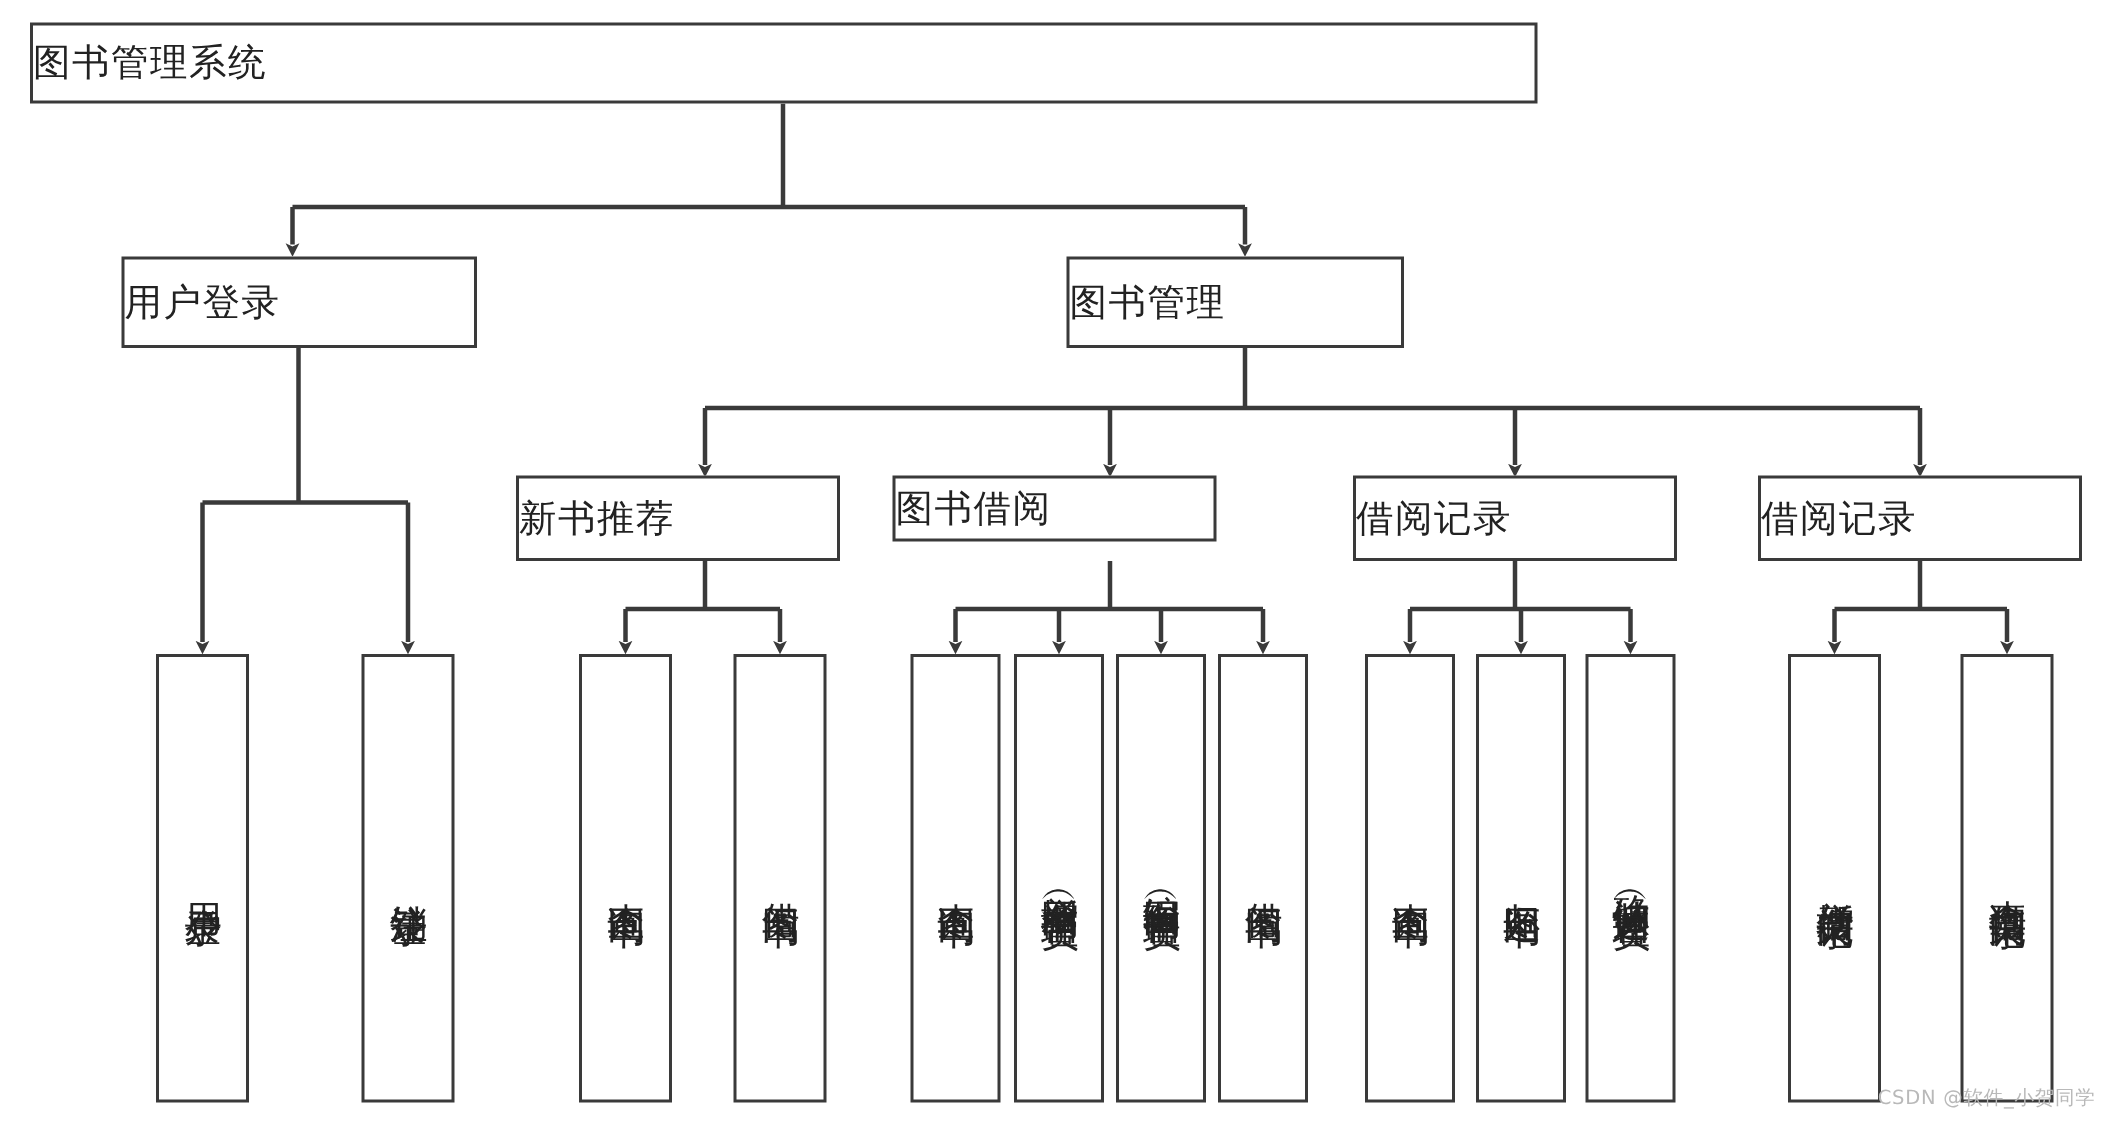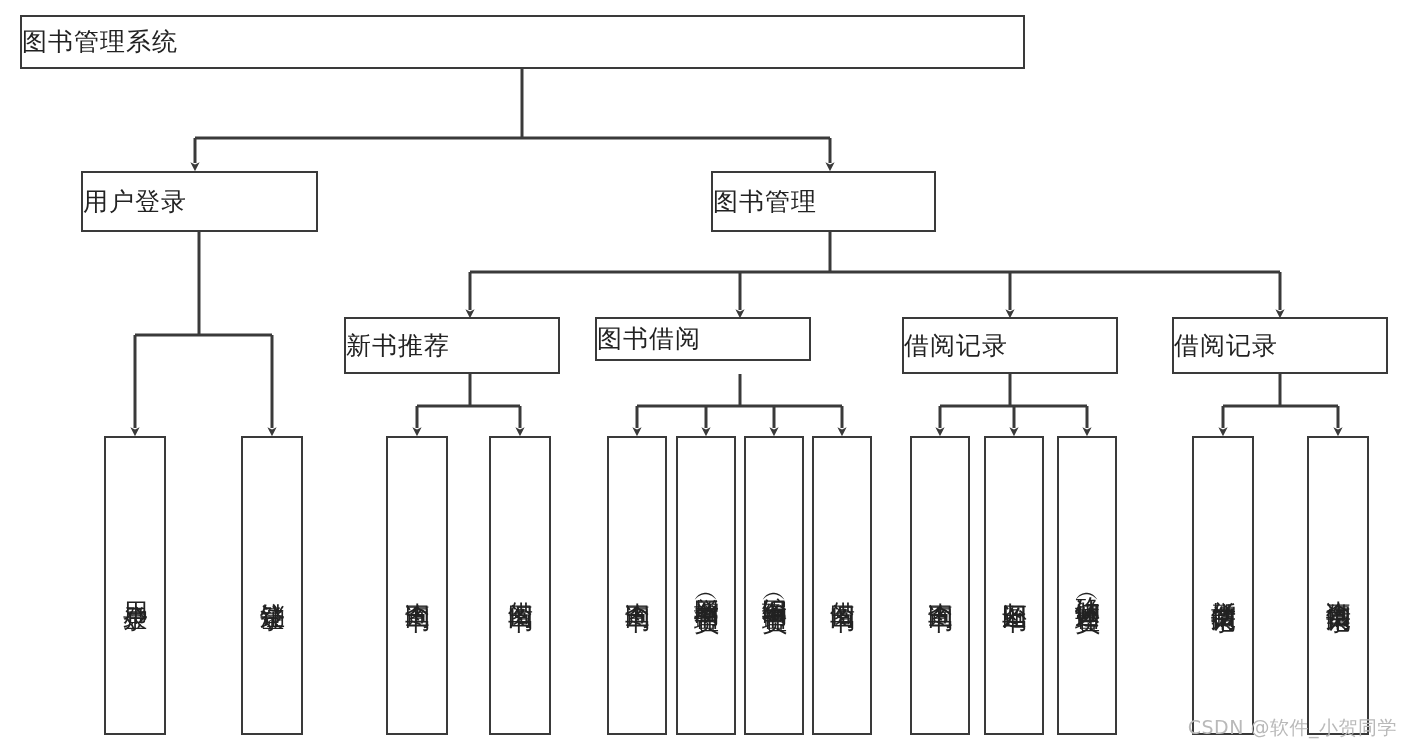--- a/index.html
+++ b/index.html
@@ -54,21 +54,21 @@
     text-orientation: upright;
     font-size: 25px;
     line-height: 1.12;
     letter-spacing: 2px;
     white-space: nowrap;
   }
   .watermark {
     position: absolute;
     right: 8px;
     bottom: 6px;
-    font-size: 19px;
+    font-size: 13px;
     color: #b9b9b9;
     letter-spacing: 0.5px;
     white-space: nowrap;
     user-select: none;
     text-align: right;
   }
 </style>
 </head>
 <body>
 

